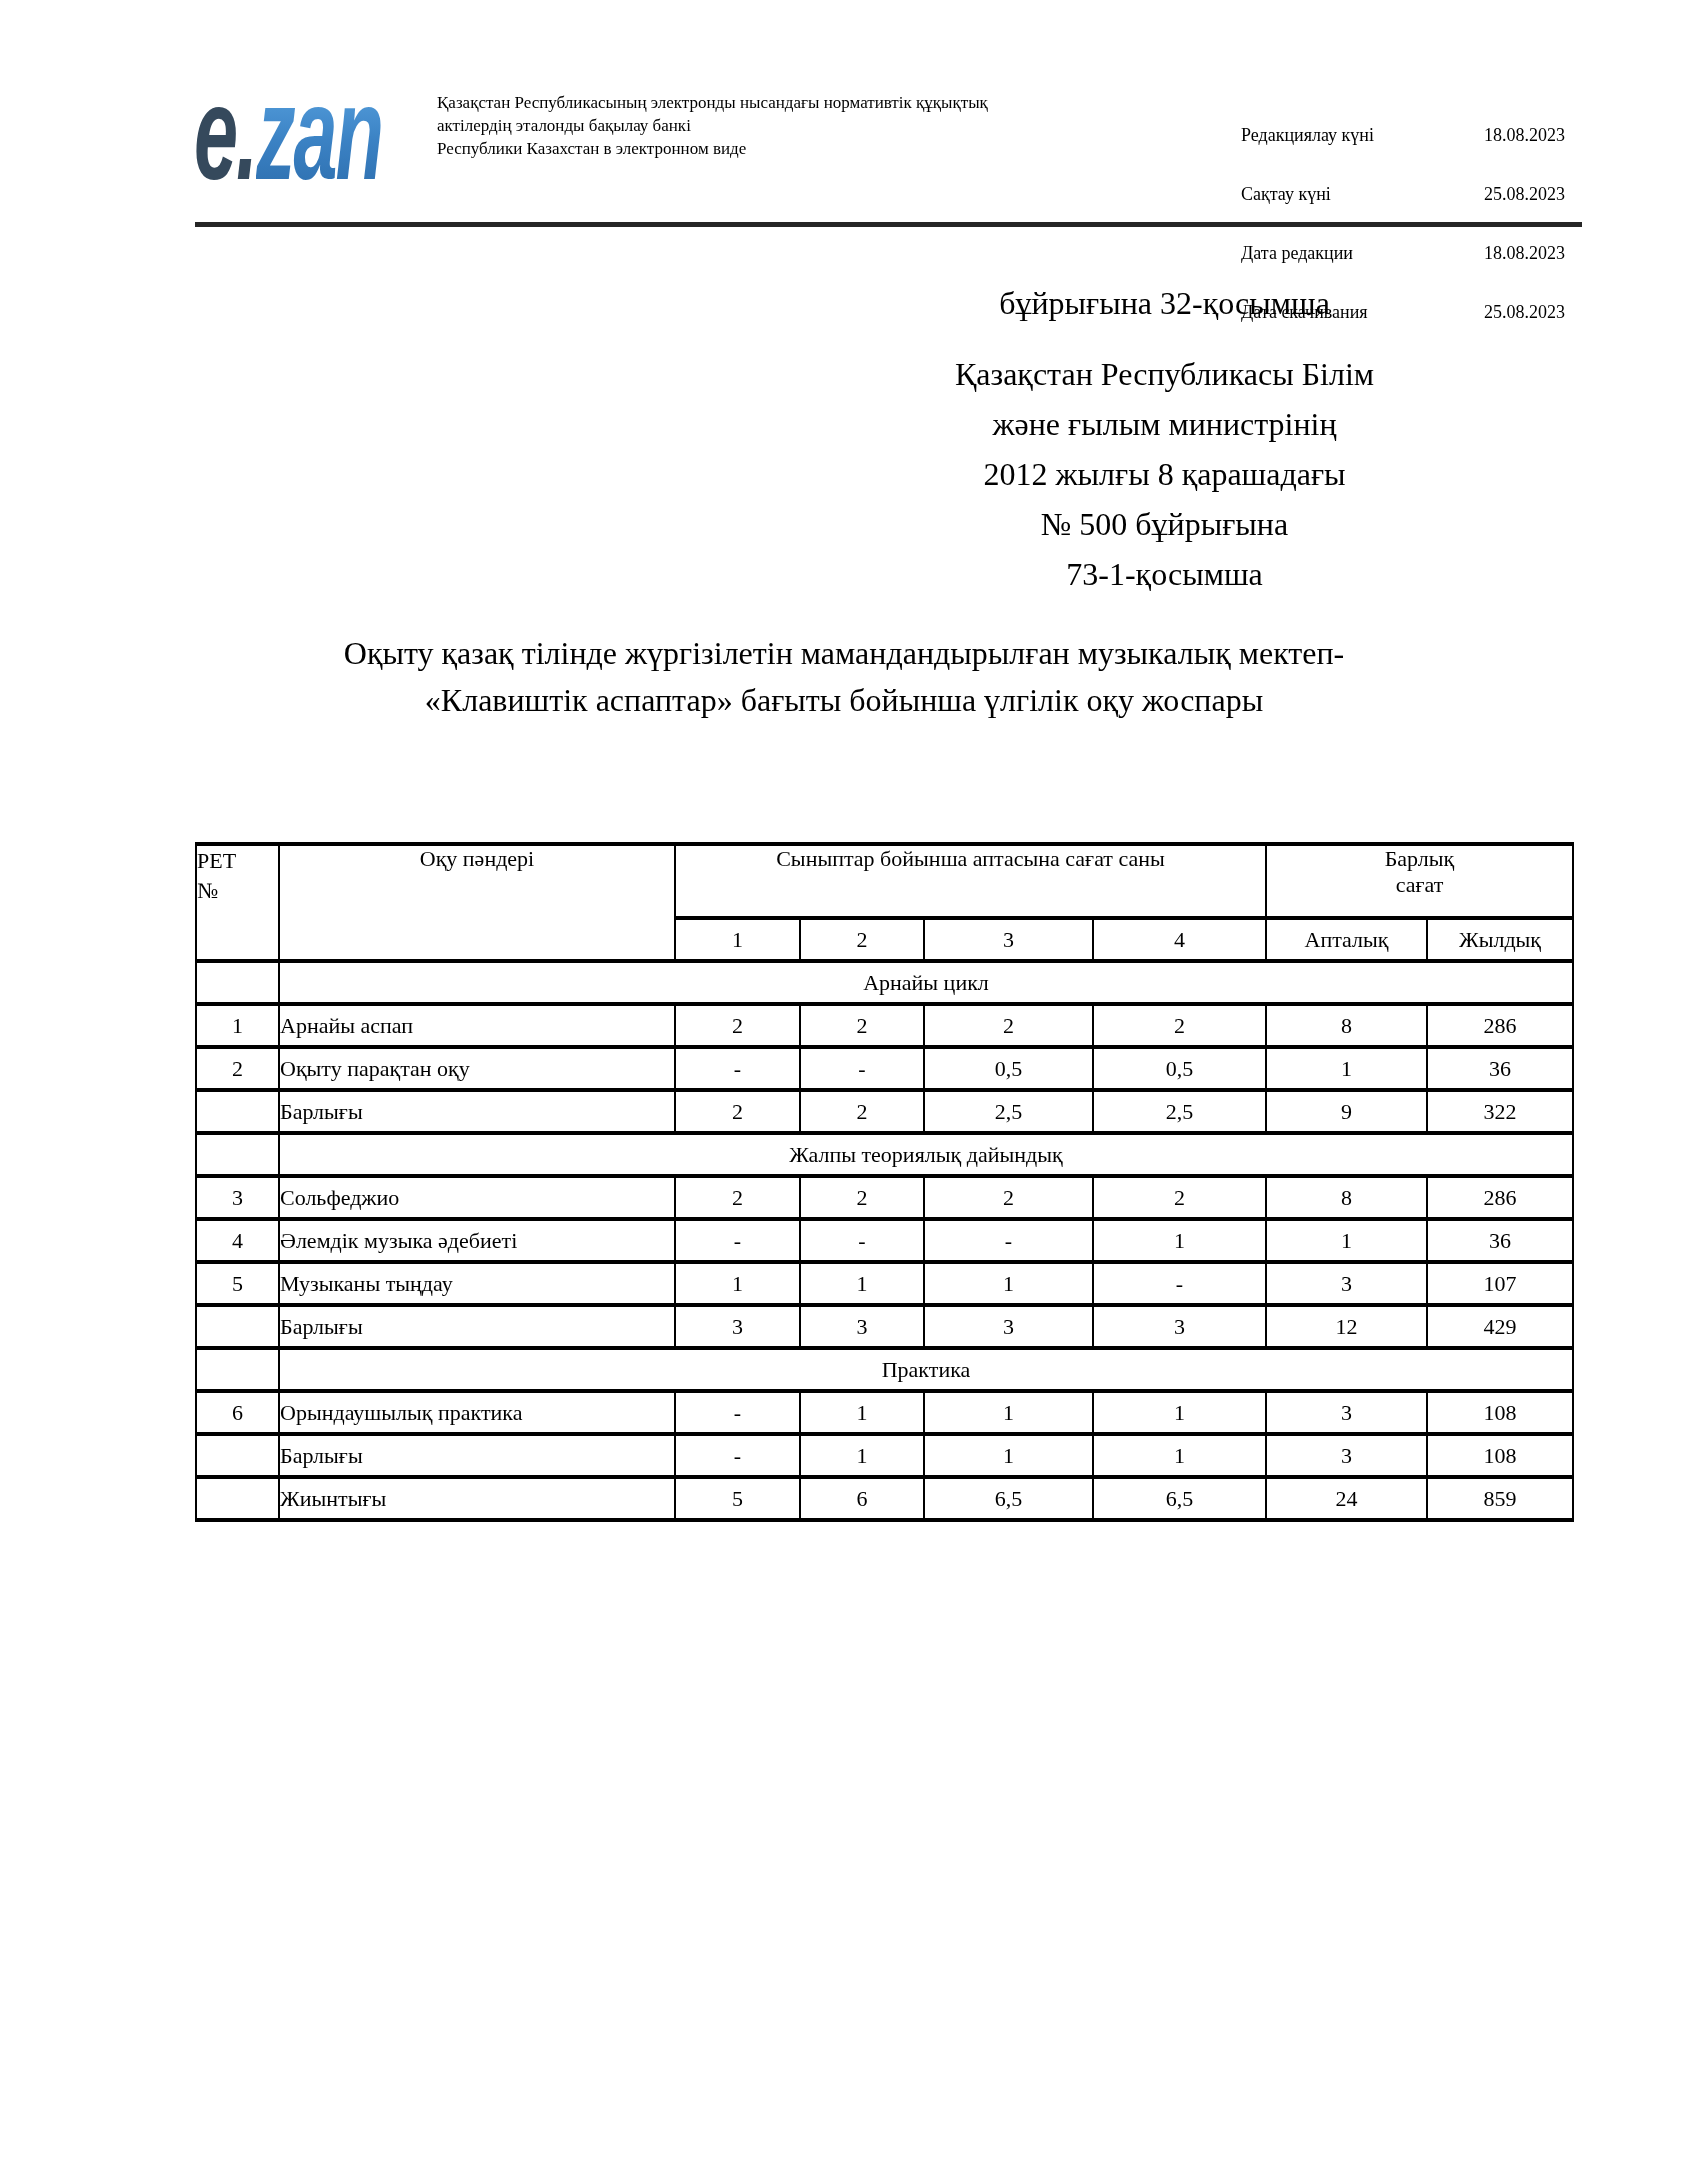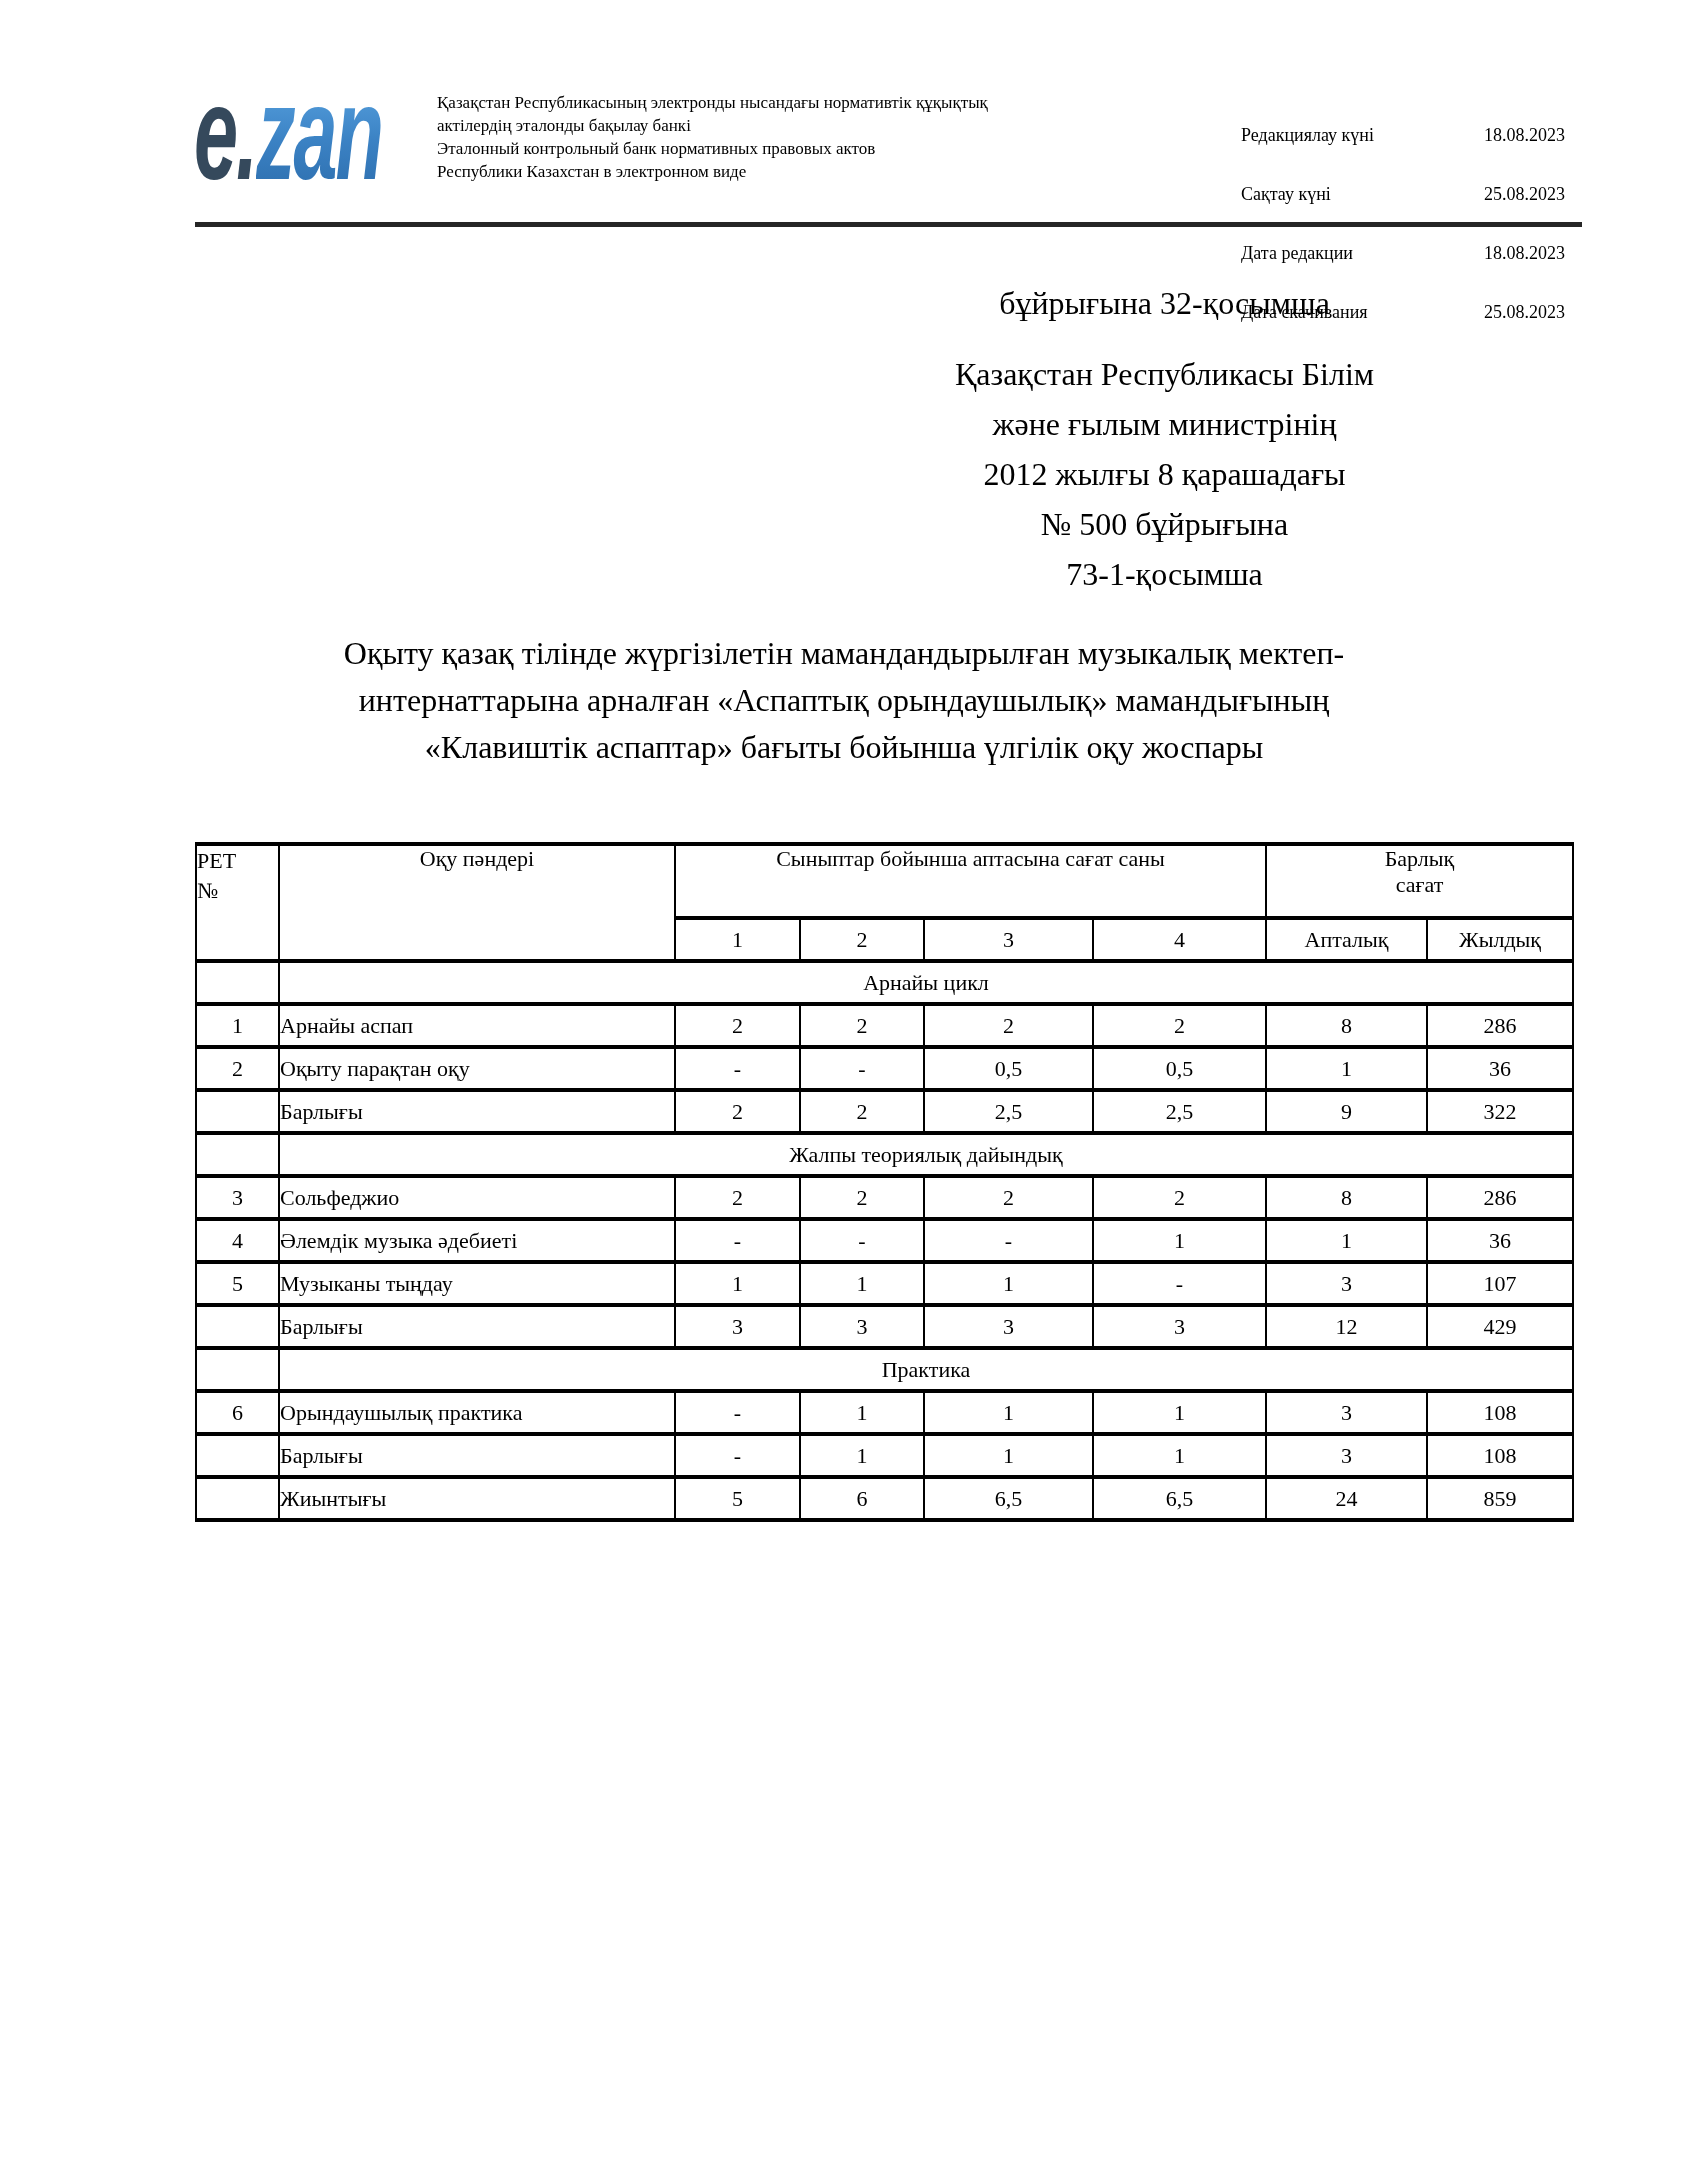--- a/index.html
+++ b/index.html
@@ -48,21 +48,20 @@
 </head>
 <body>
 
 <div class="page">
 
   <div class="logo"><span class="logo-e">e.</span><span class="logo-zan">zan</span></div>
 
   <div class="org">
     <div>Қазақстан Республикасының электронды нысандағы нормативтік құқықтық</div>
     <div>актілердің эталонды бақылау банкі</div>
-    <div>Эталонный контрольный банк нормативных правовых актов</div>
     <div>Республики Казахстан в электронном виде</div>
   </div>
 
   <div class="dates">
     <div class="date-row">
       <span class="date-label">Редакциялау күні</span>
       <span class="date-value">18.08.2023</span>
     </div>
     <div class="date-row">
       <span class="date-label">Сақтау күні</span>
@@ -84,21 +83,20 @@
     <div class="appendix-first">бұйрығына 32-қосымша</div>
     <div>Қазақстан Республикасы Білім</div>
     <div>және ғылым министрінің</div>
     <div>2012 жылғы 8 қарашадағы</div>
     <div>№ 500 бұйрығына</div>
     <div>73-1-қосымша</div>
   </div>
 
   <div class="title">
     <div>Оқыту қазақ тілінде жүргізілетін мамандандырылған музыкалық мектеп-</div>
-    <div>интернаттарына арналған «Аспаптық орындаушылық» мамандығының</div>
     <div>«Клавиштік аспаптар» бағыты бойынша үлгілік оқу жоспары</div>
   </div>
 
   <table class="plan-table">
     <colgroup>
       <col style="width:83px">
         <col style="width:396px">
         <col style="width:125px">
         <col style="width:124px">
       <col style="width:169px">

